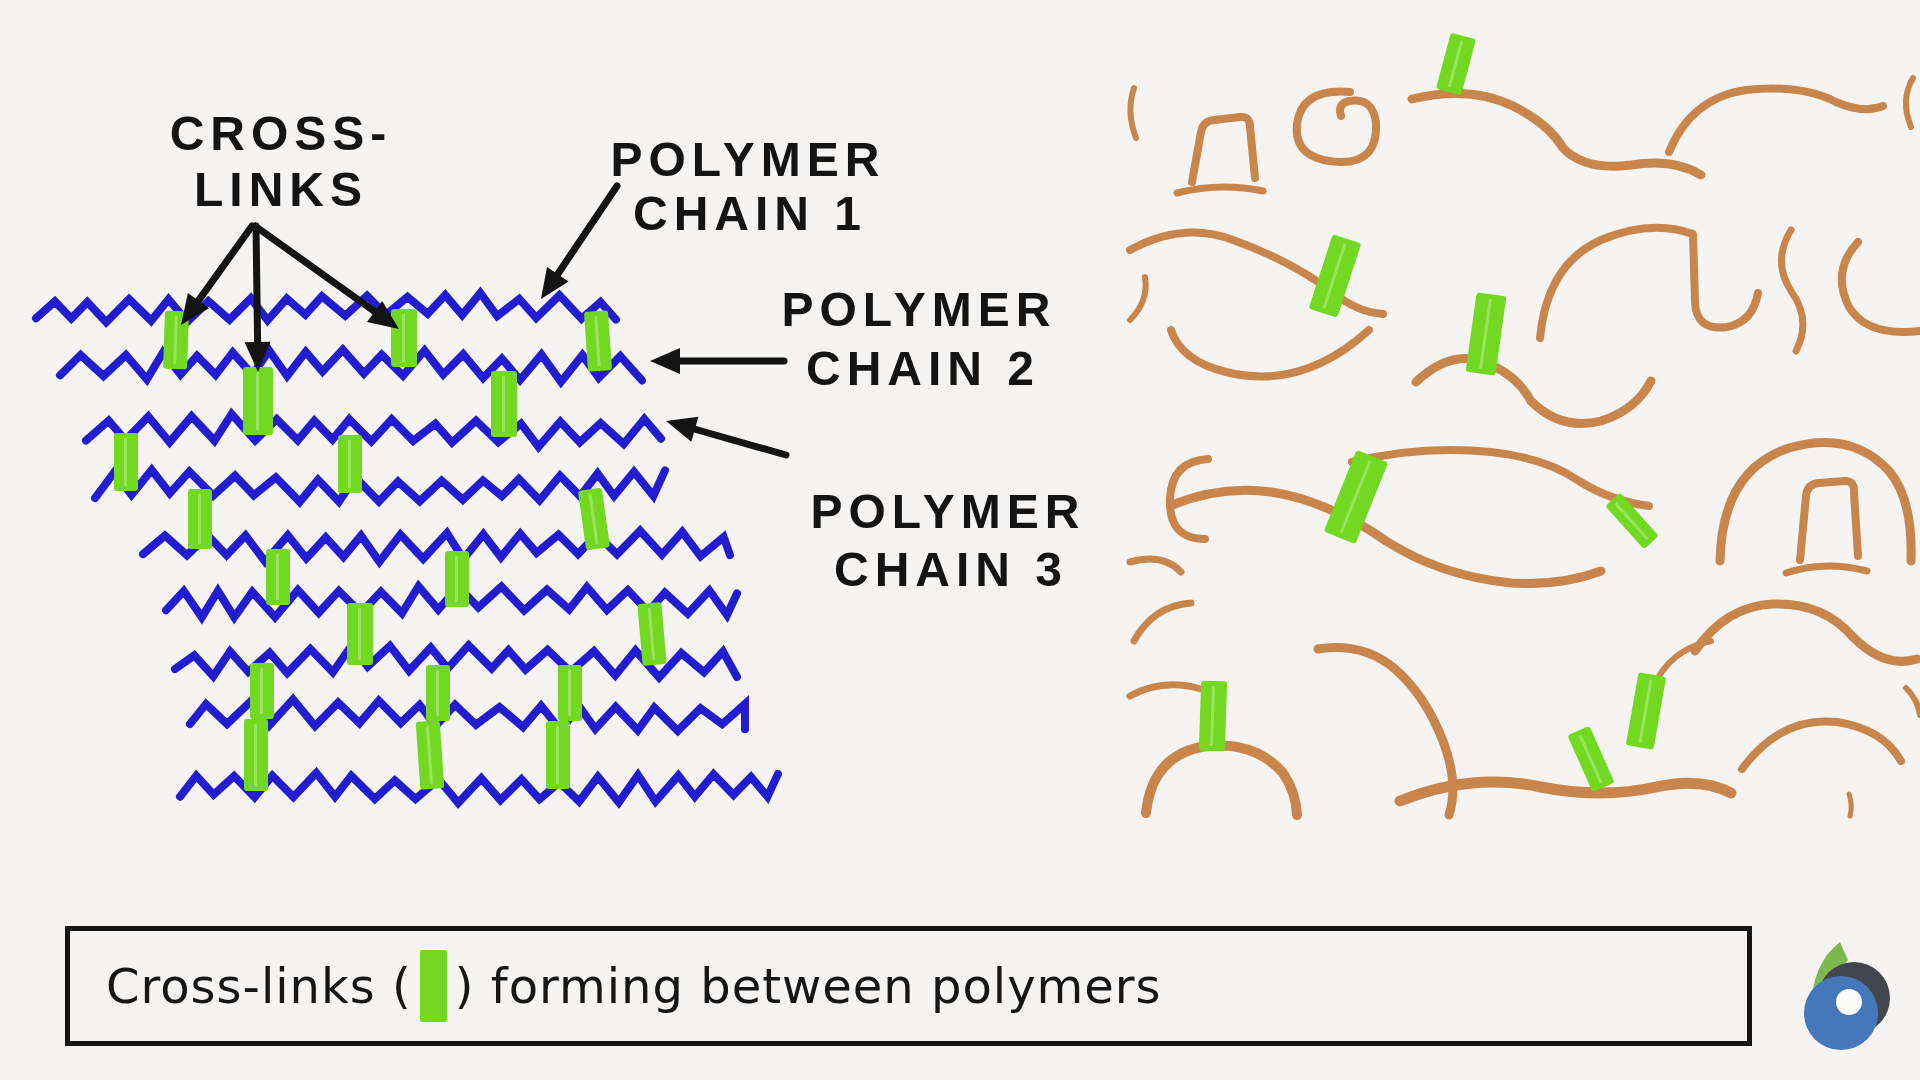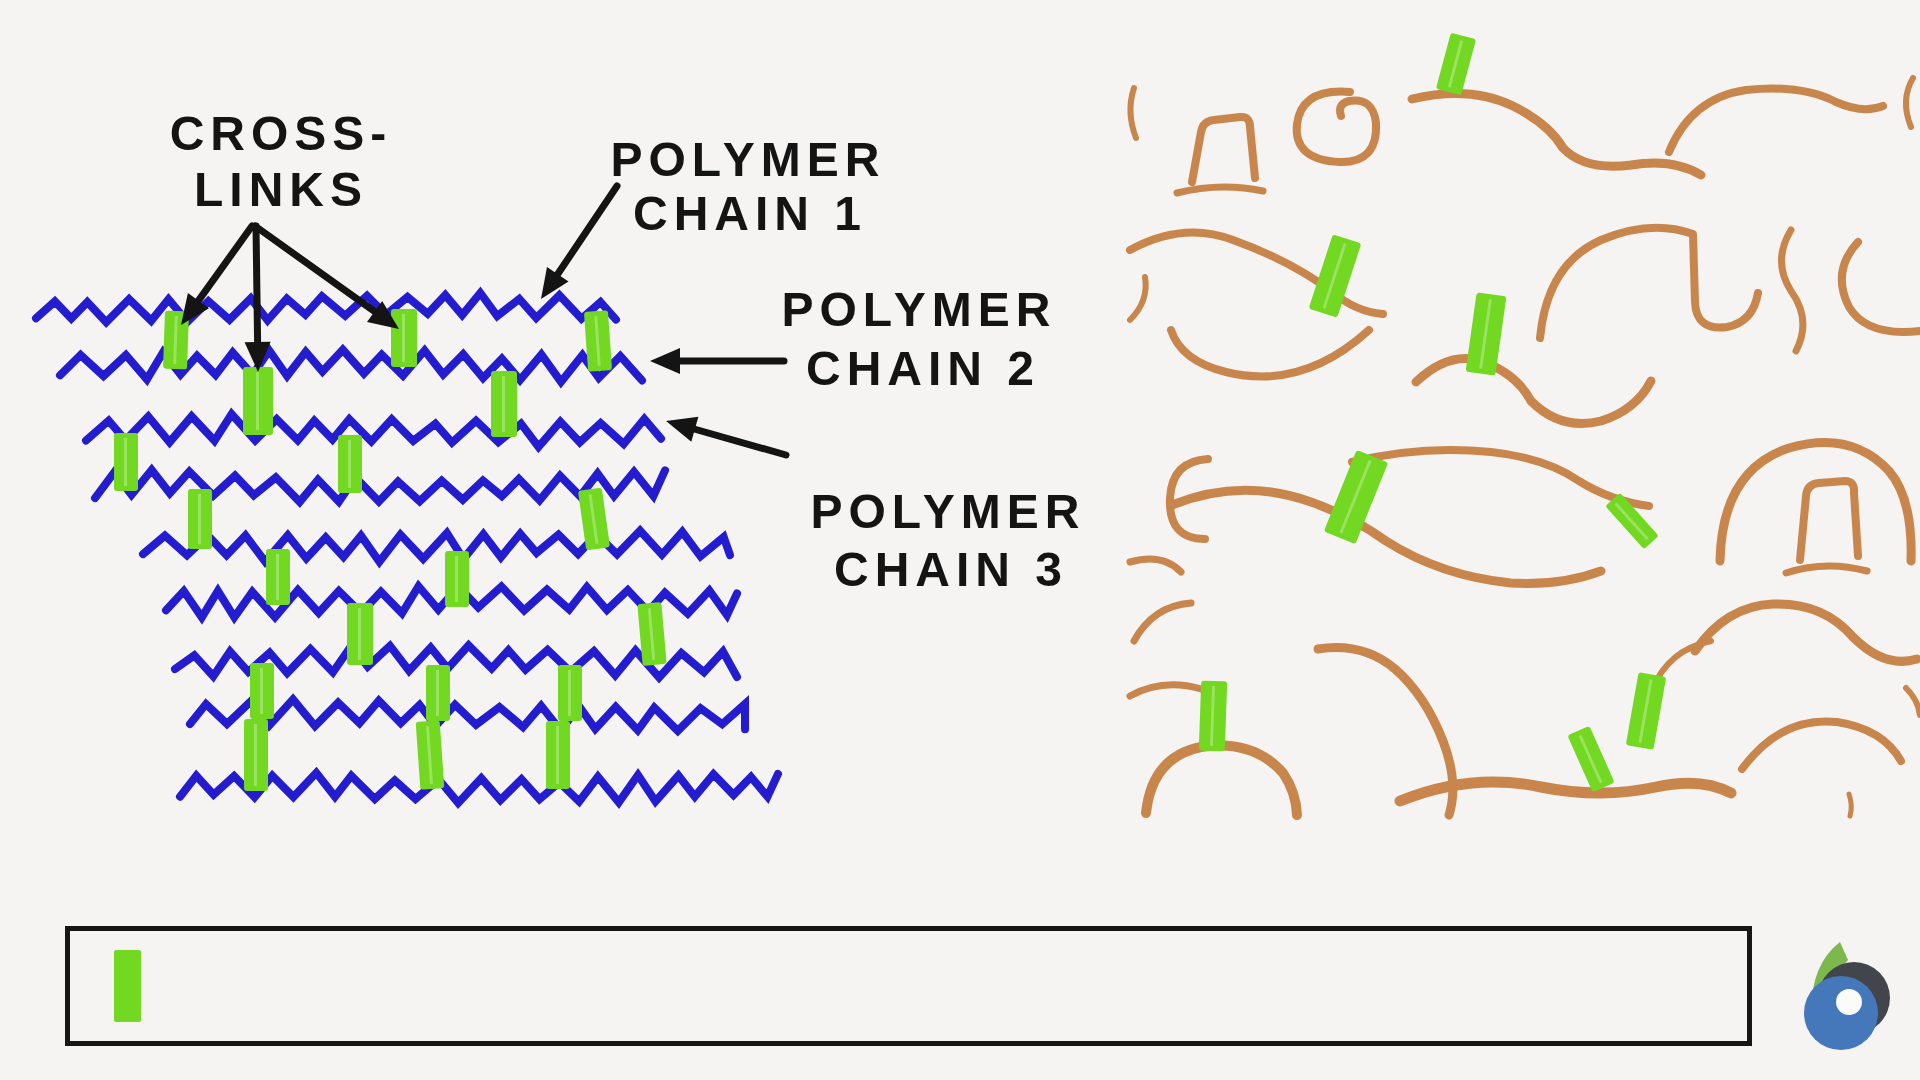--- a/index.html
+++ b/index.html
@@ -177,21 +177,23 @@
   <text class="diagram-label" x="750" y="217">CHAIN 1</text>
 
   <text class="diagram-label" x="919" y="313">POLYMER</text>
   <text class="diagram-label" x="923" y="372">CHAIN 2</text>
 
   <text class="diagram-label" x="948" y="515">POLYMER</text>
   <text class="diagram-label" x="951" y="573">CHAIN 3</text>
 </svg>
 
 <div id="caption-box" style="border-color: rgb(22, 22, 22);">
+  <span class="caption-text">Cross-links (</span>
   <span id="caption-crosslink-swatch" style="background: rgb(114, 216, 34);"></span>
+  <span class="caption-text">) forming between polymers</span>
 </div>
 
 <svg id="brand-logo" width="110" height="125" viewBox="1795 935 110 125">
   <path d="M1840 942 Q1806 968 1812 1030 Q1814 1040 1823 1045 Q1820 990 1848 960 Z" fill="#7cb84e"></path>
   <circle cx="1854" cy="998" r="36" fill="#42464c"></circle>
   <circle cx="1841" cy="1013" r="37" fill="#4478bb"></circle>
   <circle cx="1849" cy="1002" r="13" fill="#fbfbfa"></circle>
 </svg>
 
 </body></html>

